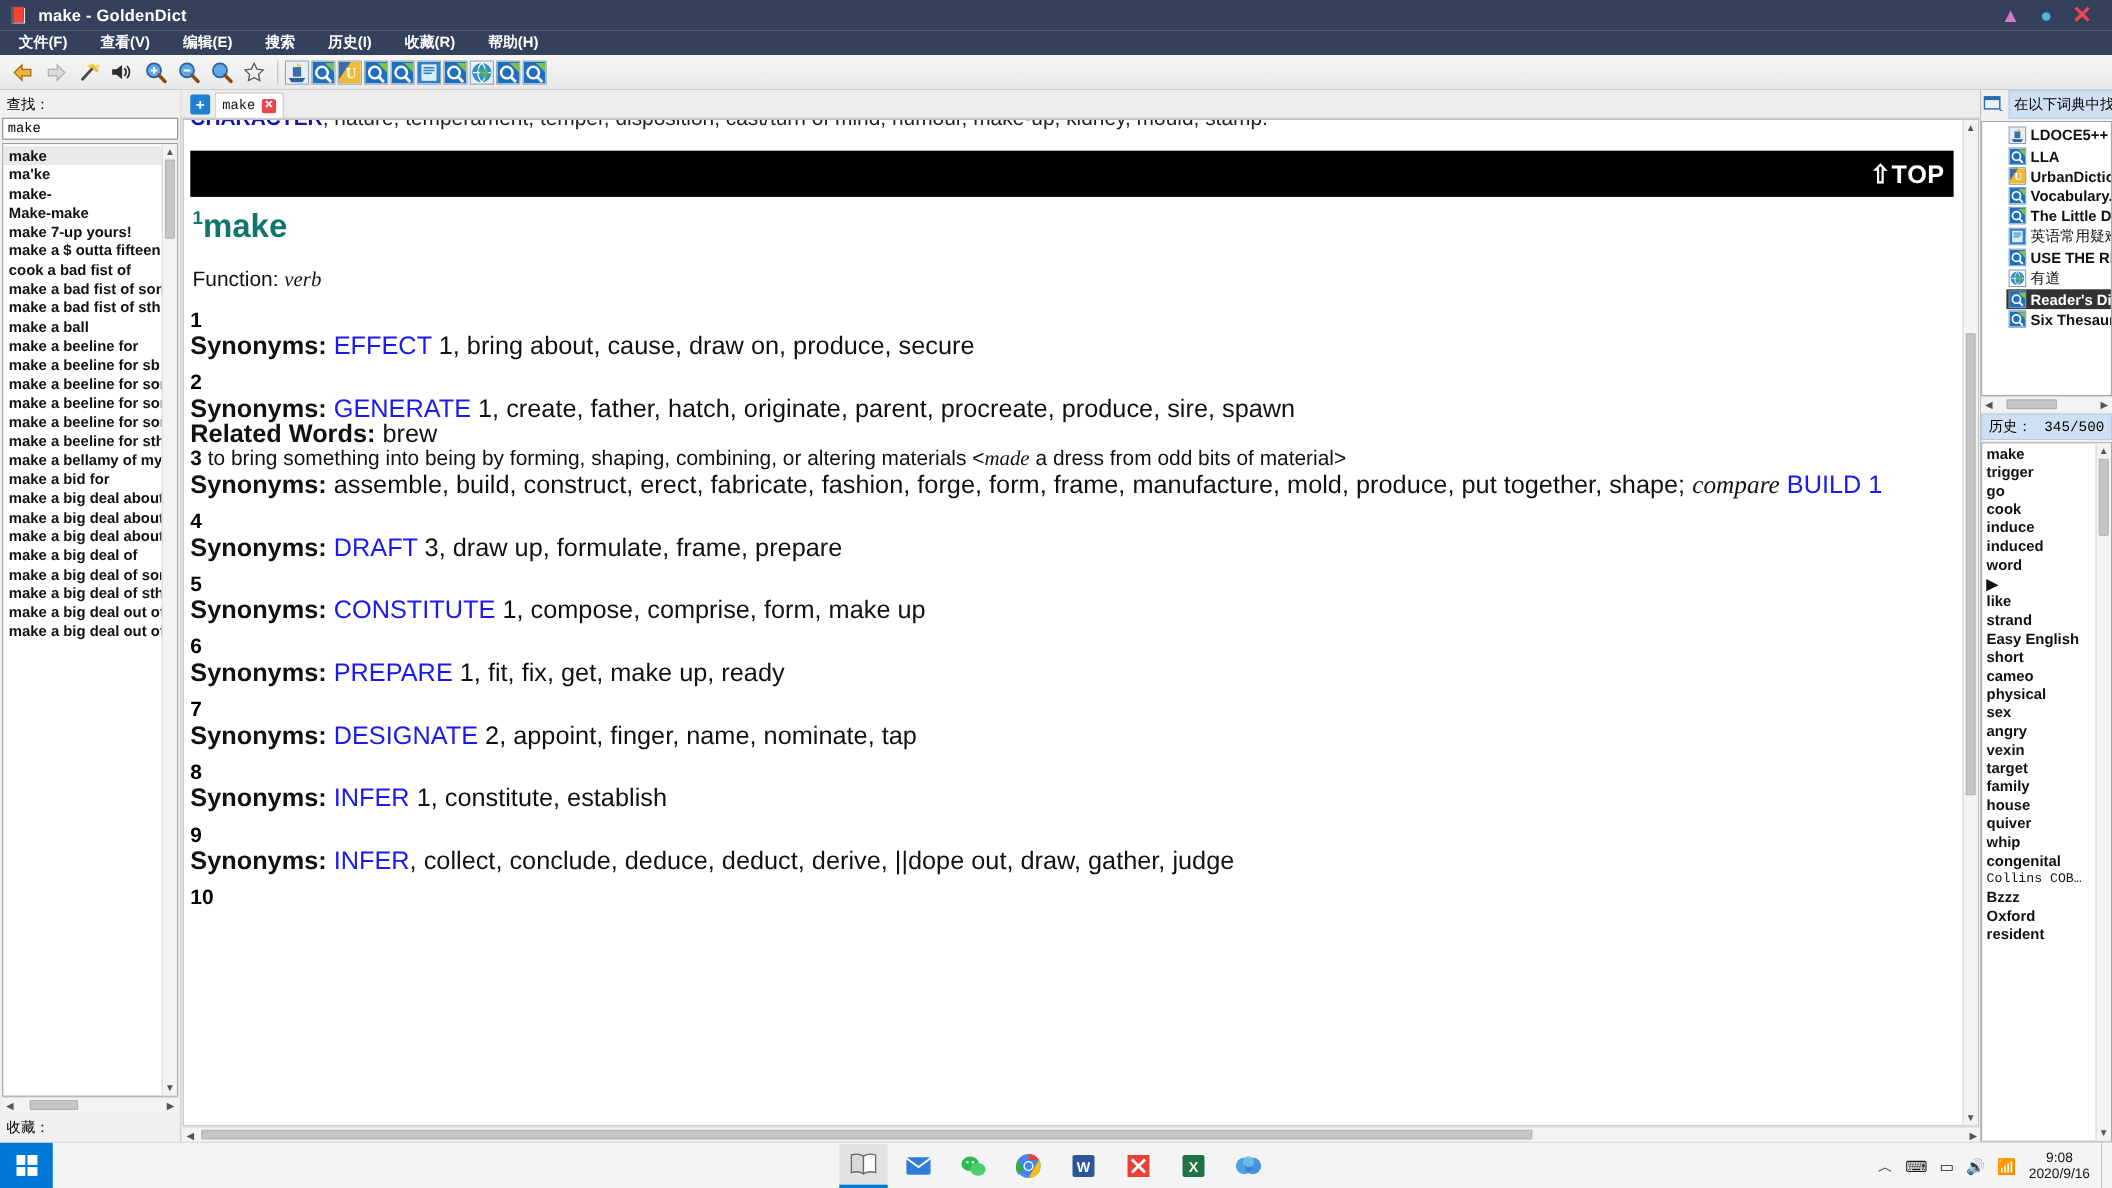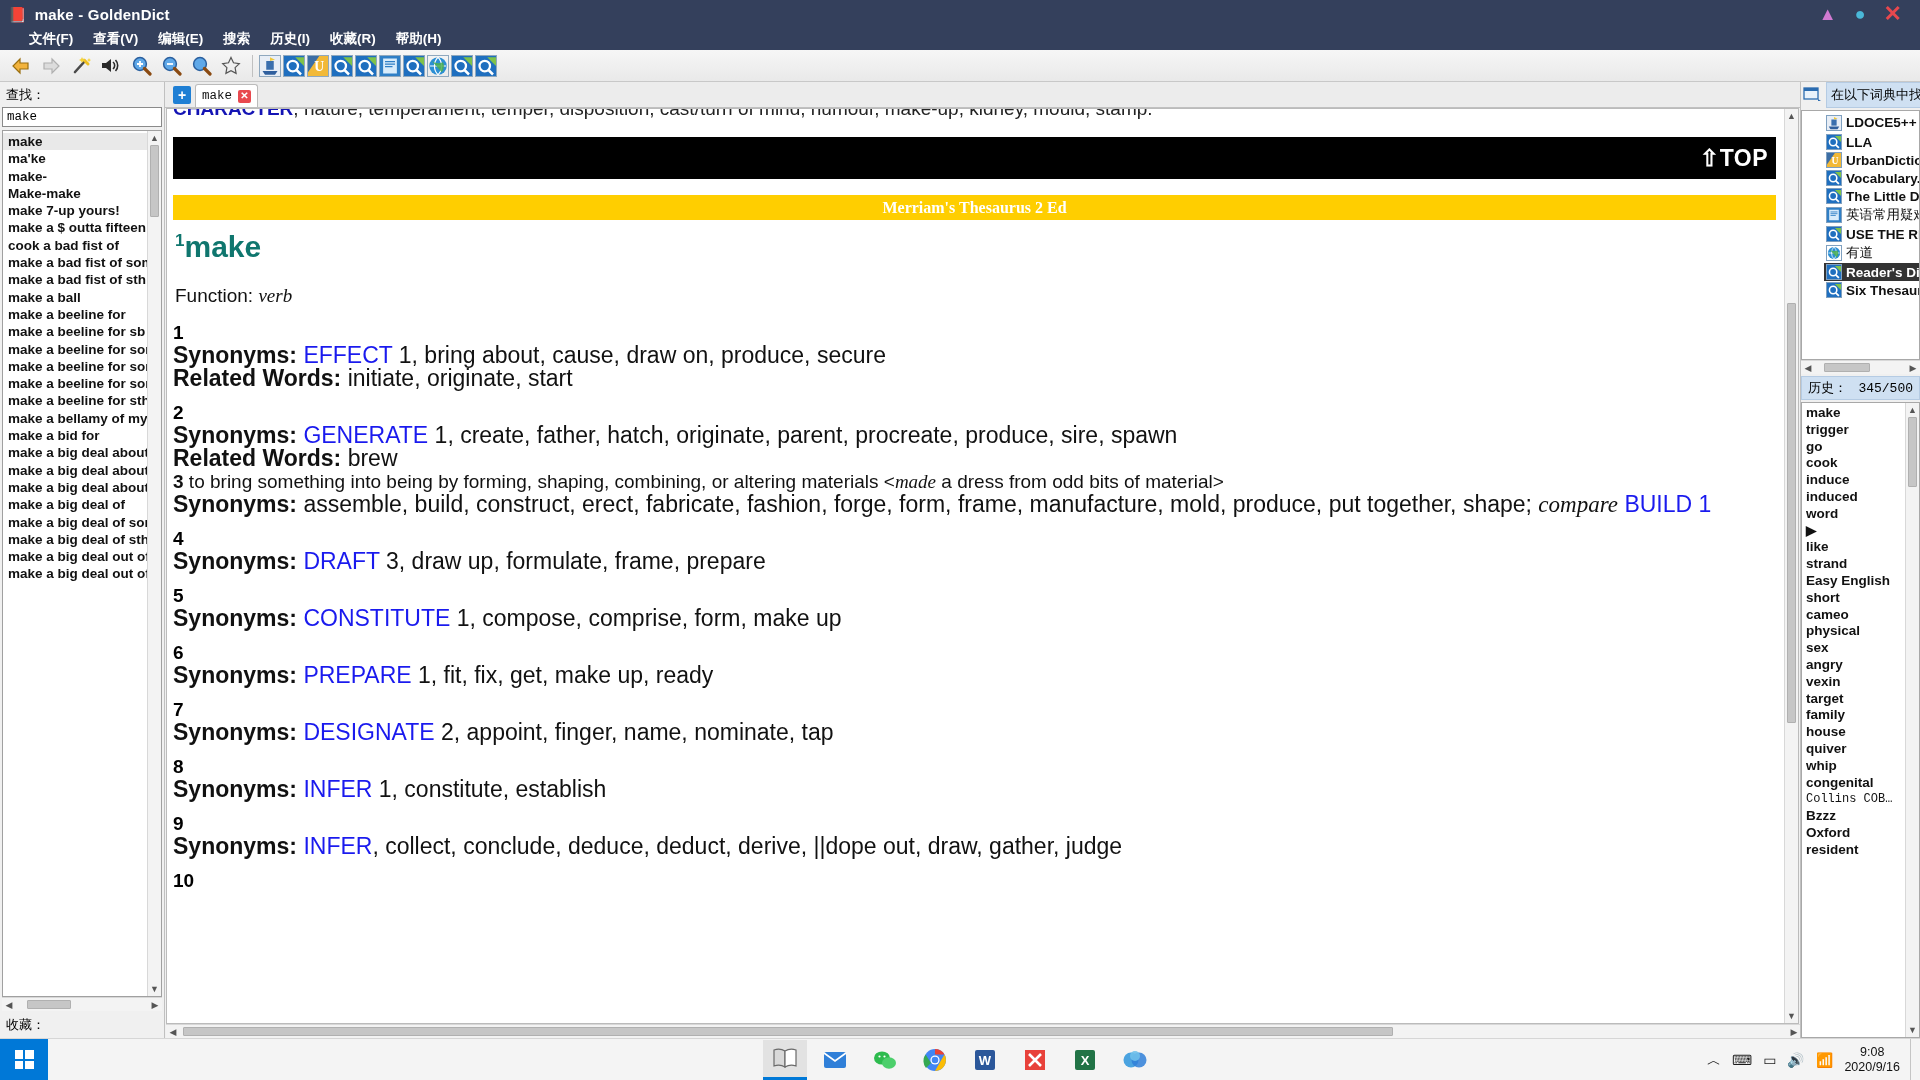--- a/index.html
+++ b/index.html
@@ -30,21 +30,21 @@
   .win-ctrl { font-size: 18px; line-height: 1; cursor: pointer; }
   .ctrl-min { color: #d17ad1; }
   .ctrl-max { color: #4ab8d8; }
   .ctrl-close { color: #e8484e; font-weight: bold; font-size: 22px; }
 
   
   #menubar {
     height: 22px;
     background: #34405c;
     display: flex; align-items: center;
-    padding-left: 20px; gap: 2px;
+    padding-left: 8px; gap: 12px;
   }
   .menu-item {
     color: #ffffff; font-size: 13.5px; font-weight: bold;
     padding: 2px 9px; cursor: pointer; white-space: nowrap;
   }
 
   
   #toolbar {
     height: 32px;
     background: linear-gradient(#f6f6f6, #e9e9e9);
@@ -515,37 +515,33 @@
       <div id="article">
         <div id="article-inner">
           <div class="art-prev-line">
             <span class="kw">CHARACTER</span><span>, nature, temperament, temper, disposition, cast/turn of mind, humour, make-up, kidney, mould, stamp.</span>
           </div>
 
           <div class="topbar-black">
             <span class="toplabel">⇧TOP</span>
           </div>
 
-          <div class="dict-banner">
-            <span class="dict-banner-text">Merriam's Thesaurus 2 Ed</span>
-          </div>
 
           <div class="headword">
             <sup>1</sup><span>make</span>
           </div>
 
           <div class="func-line">
             <span>Function:</span>
             <i>verb</i>
           </div>
 
           <div id="senses" style="margin-top:14px;">
               <div class="sense-num">1</div>
               <div class="syn-line"><b>Synonyms:</b> <span class="lnk">EFFECT</span><span> 1, bring about, cause, draw on, produce, secure</span></div>
-              <div class="syn-line"><b>Related Words:</b><span> initiate, originate, start</span></div>
               <div class="sense-num">2</div>
               <div class="syn-line"><b>Synonyms:</b> <span class="lnk">GENERATE</span><span> 1, create, father, hatch, originate, parent, procreate, produce, sire, spawn</span></div>
               <div class="syn-line"><b>Related Words:</b><span> brew</span></div>
               <div class="def-line"><b>3</b><span> to bring something into being by forming, shaping, combining, or altering materials &lt;</span><i>made</i><span> a dress from odd bits of material&gt;</span></div>
               <div class="syn-line"><b>Synonyms:</b> <span> assemble, build, construct, erect, fabricate, fashion, forge, form, frame, manufacture, mold, produce, put together, shape; </span><i>compare</i> <span class="lnk">BUILD 1</span></div>
               <div class="sense-num">4</div>
               <div class="syn-line"><b>Synonyms:</b> <span class="lnk">DRAFT</span><span> 3, draw up, formulate, frame, prepare</span></div>
               <div class="sense-num">5</div>
               <div class="syn-line"><b>Synonyms:</b> <span class="lnk">CONSTITUTE</span><span> 1, compose, comprise, form, make up</span></div>
               <div class="sense-num">6</div>

